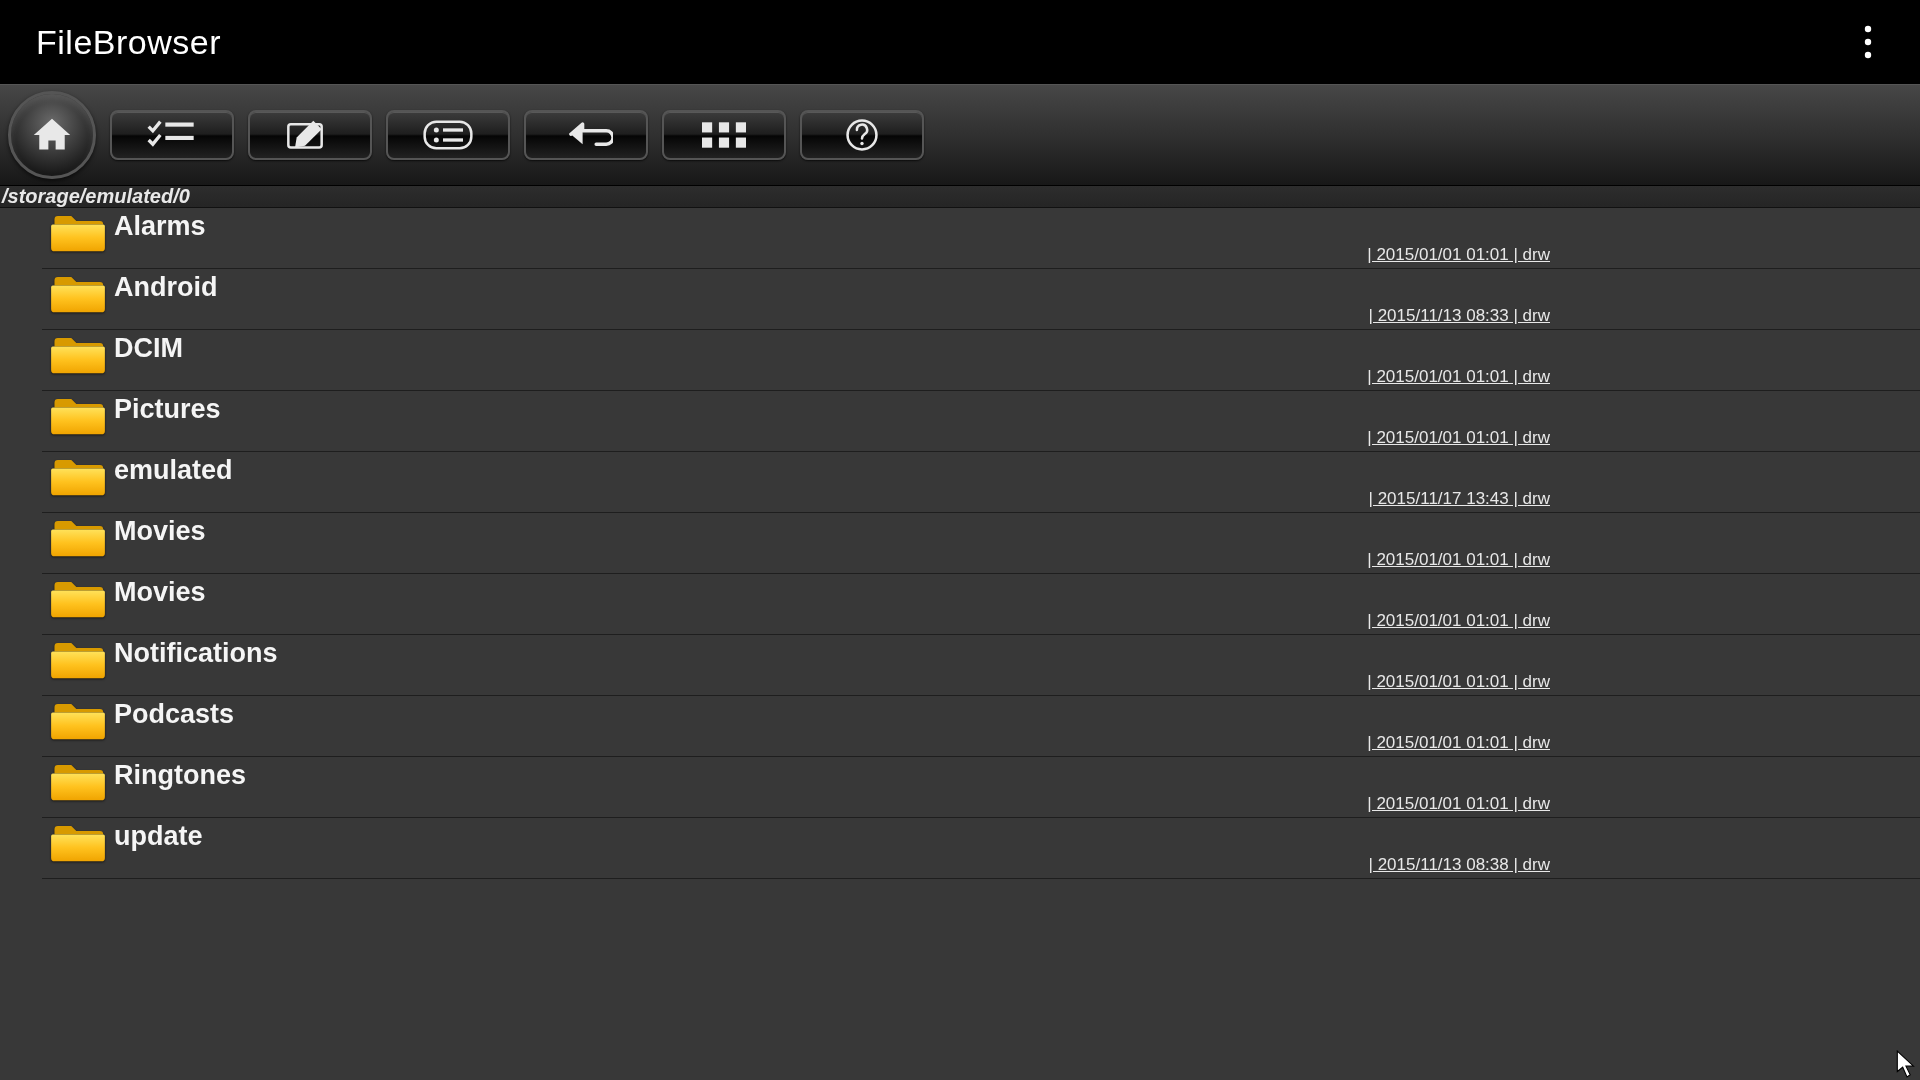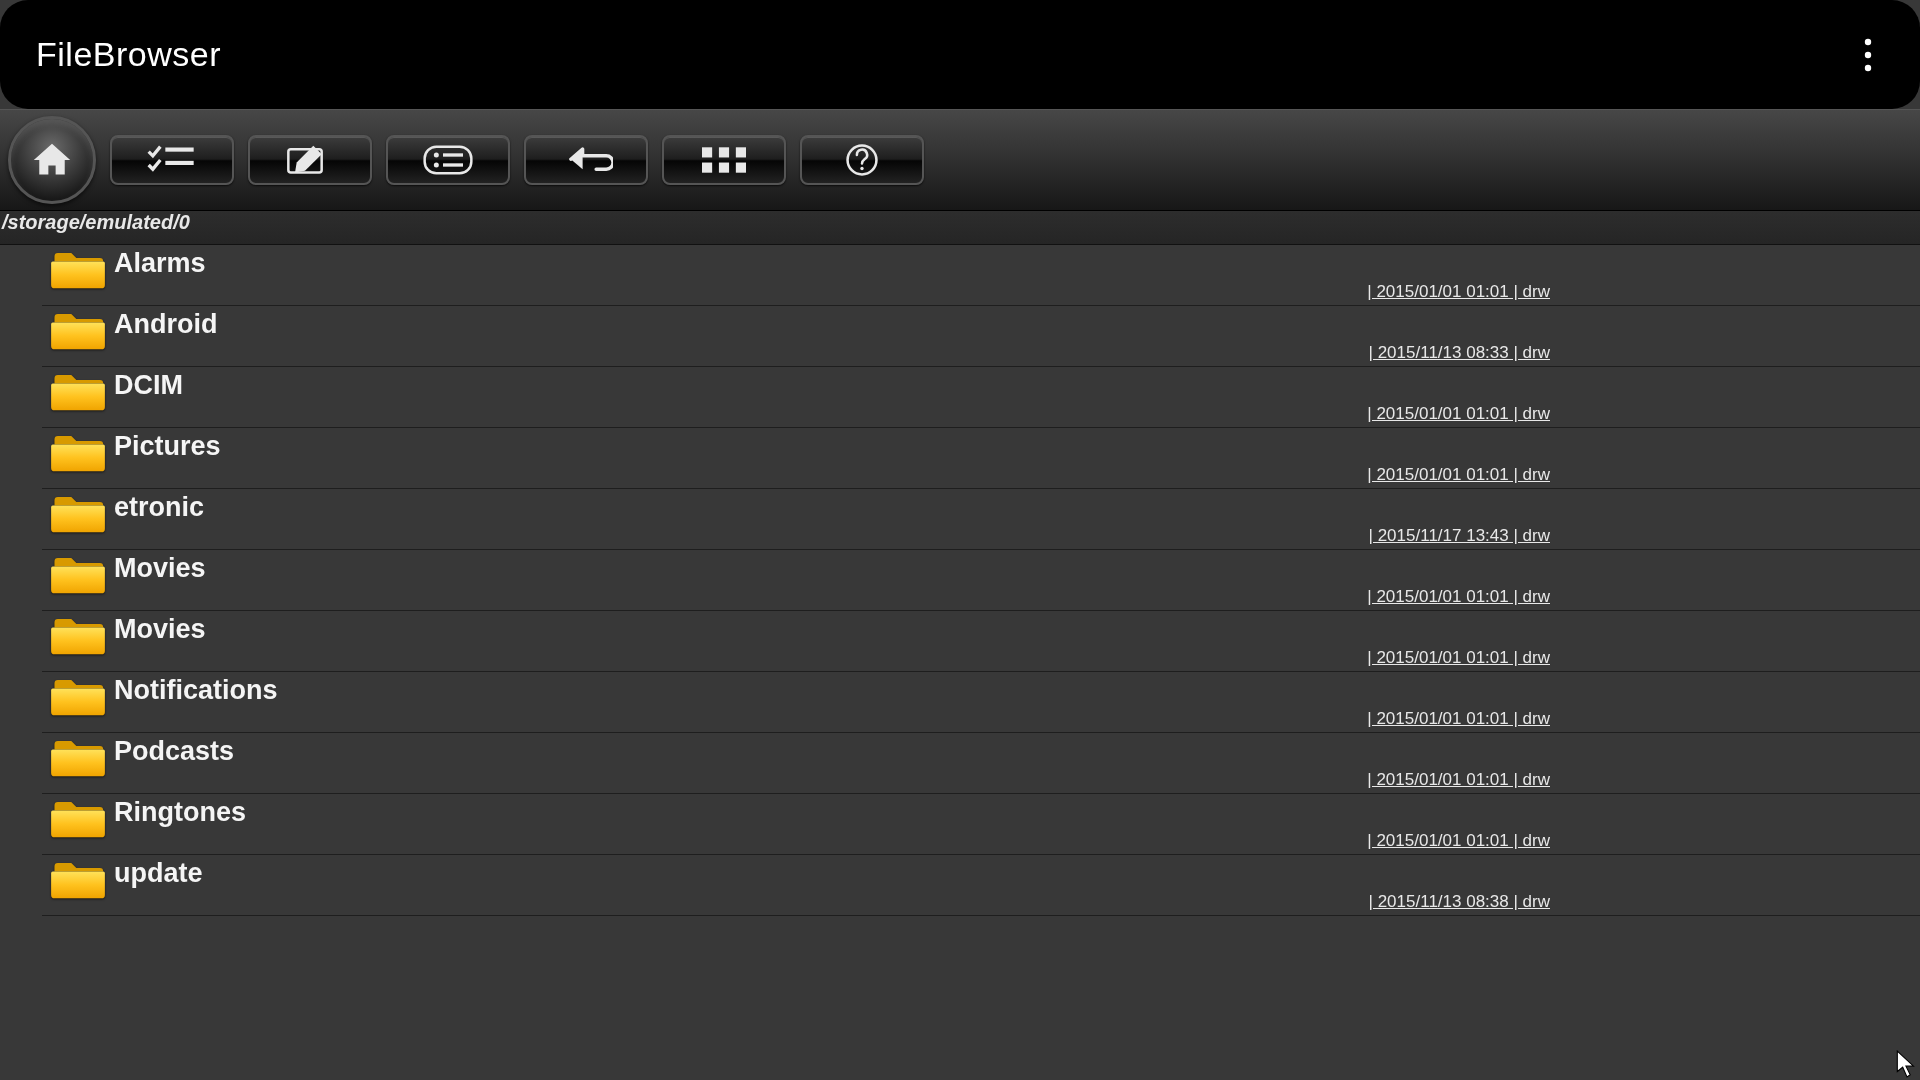--- a/index.html
+++ b/index.html
@@ -7,27 +7,26 @@
     width: 1920px; height: 1080px;
     background: #383838;
     font-family: "Helvetica Neue", Arial, sans-serif;
     color: #fff;
     overflow: hidden;
     position: relative;
   }
 
   
   .title-bar {
-    height: 109px;
+    height: 84px;
     background: #000;
     display: flex;
     align-items: center;
     justify-content: space-between;
     padding: 0 28px 0 36px;
-    border-radius: 28px;
   }
   .title-bar .title {
     font-size: 34px;
     font-weight: 500;
     letter-spacing: .5px;
   }
   .overflow-btn {
     width: 48px; height: 48px;
     display:flex; align-items:center; justify-content:center;
     cursor:pointer;
@@ -60,23 +59,23 @@
     background: linear-gradient(#3c3c3c 0%, #1e1e1e 48%, #050505 52%, #222 100%);
     border: 2px solid #555;
     box-shadow: inset 0 1px 0 rgba(255,255,255,.15), 0 1px 2px rgba(0,0,0,.7);
     display:flex; align-items:center; justify-content:center;
     cursor:pointer;
   }
   .tb-btn svg, .home-btn svg { fill:#e8e8e8; }
 
   
   .path-bar {
-    height: 34px;
+    height: 22px;
     background: linear-gradient(#2d2d2d, #252525);
-    display:flex; 
+    display:flex; align-items:center;
     padding-left: 2px;
     font-style: italic;
     font-weight:700;
     font-size: 20px;
     color:#e8e8e8;
     border-bottom:1px solid #111;
   }
 
   
   .file-list {}
@@ -274,21 +273,21 @@
           <path d="M2 16 h60 a2 2 0 0 1 2 2 v26 a4 4 0 0 1 -4 4 H4 a4 4 0 0 1 -4 -4 V18 a2 2 0 0 1 2-2 Z" fill="url(#g1)"></path>
           <defs>
             <linearGradient id="g1" x1="0" y1="0" x2="0" y2="1">
               <stop offset="0" stop-color="#ffe25a"></stop>
               <stop offset="0.5" stop-color="#ffc21e"></stop>
               <stop offset="1" stop-color="#f0a400"></stop>
             </linearGradient>
           </defs>
         </svg>
       </div>
-      <div class="name">etronic</div>
+      <div class="name">emulated</div>
       <div class="meta">| 2015/11/17 13:43 | drw</div>
     </div>
     <div class="row">
       <div class="icon-wrap">
         <svg class="folder-svg" width="54" height="42" viewBox="0 0 64 50">
           <path d="M4 10 a4 4 0 0 1 4-4 h16 l6 6 h28 a4 4 0 0 1 4 4 v0 H4 Z" fill="#d89a00"></path>
           <path d="M2 16 h60 a2 2 0 0 1 2 2 v26 a4 4 0 0 1 -4 4 H4 a4 4 0 0 1 -4 -4 V18 a2 2 0 0 1 2-2 Z" fill="url(#g1)"></path>
           <defs>
             <linearGradient id="g1" x1="0" y1="0" x2="0" y2="1">
               <stop offset="0" stop-color="#ffe25a"></stop>

